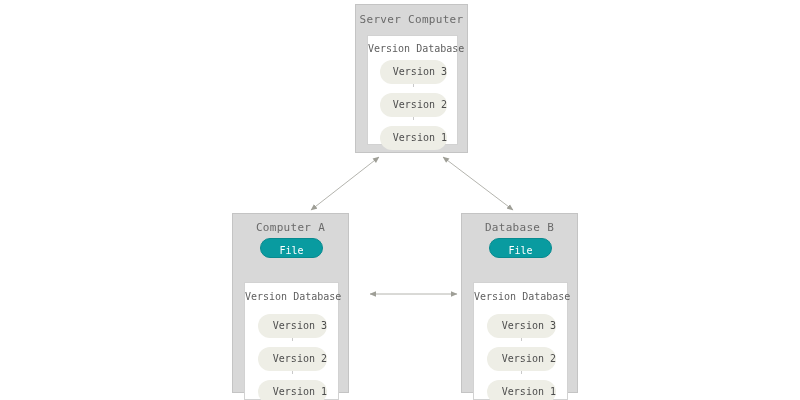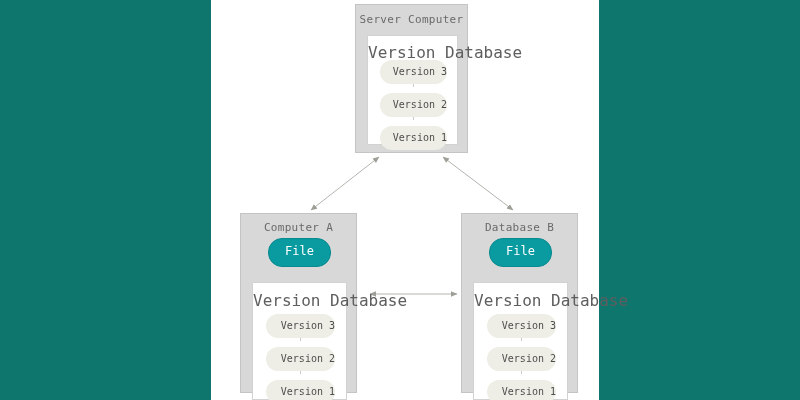--- a/index.html
+++ b/index.html
@@ -11,21 +11,21 @@
     width: 800px;
     height: 400px;
     overflow: hidden;
     font-family: "DejaVu Sans Mono", "Liberation Mono", monospace;
   }
 
   #canvas {
     position: relative;
     width: 800px;
     height: 400px;
-    background: #0f766e;
+    background: #ffffff;
   }
 
   
   #page {
     position: absolute;
     left: 211px;
     top: 0;
     width: 388px;
     height: 400px;
     background: #ffffff;
@@ -50,40 +50,40 @@
   }
 
   
   .file-pill {
     position: absolute;
     background: #099ba0;
     border: 1px solid #088a8f;
     border-radius: 14px;
     box-sizing: border-box;
     color: #ffffff;
-    font-size: 12px;
+    font-size: 10px;
     text-align: center;
     line-height: 24px;
-    height: 29px;
+    height: 20px;
   }
 
   
   .db {
     position: absolute;
     background: #ffffff;
     border: 1px solid #d2d2d2;
     box-sizing: border-box;
   }
   .db-title {
     position: absolute;
     left: 0;
     width: 100%;
     text-align: right;
     color: #5e5e5e;
-    font-size: 16px;
+    font-size: 10px;
     white-space: nowrap;
   }
 
   
   .vpill {
     position: absolute;
     background: #eeeee6;
     border-radius: 12px;
     color: #4d4d4d;
     font-size: 10px;
@@ -143,21 +143,21 @@
 
       <div class="vlink" style="left:45px; top:74px; height:10px;"></div>
       <div class="vlink" style="left:45px; top:41px; height:10px;"></div>
 
       <div class="vpill" style="left:12px; top:24px; width:67px;">Version 3</div>
       <div class="vpill" style="left:12px; top:57px; width:67px;">Version 2</div>
       <div class="vpill" style="left:12px; top:90px; width:67px;">Version 1</div>
     </div>
   </div>
 
-  <div class="machine" style="left:240px; top:213px; width:117px; height:180px;padding-left:22px;">
+  <div class="machine" style="left:232px; top:213px; width:117px; height:180px;padding-left:22px;">
 
     <div class="machine-title" style="top:7px;">Computer A</div>
 
     <div class="file-pill" style="left:27px; top:24px; width:63px;">File</div>
 
     <div class="db" style="left:11px; top:68px; width:95px; height:118px;">
       <div class="db-title" style="top:8px;">Version Database</div>
 
       <div class="vlink" style="left:47px; top:81px; height:10px;"></div>
       <div class="vlink" style="left:47px; top:48px; height:10px;"></div>

